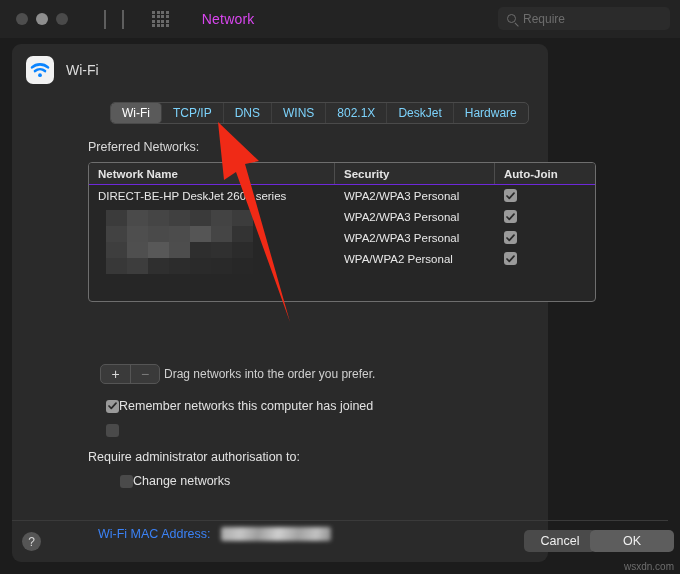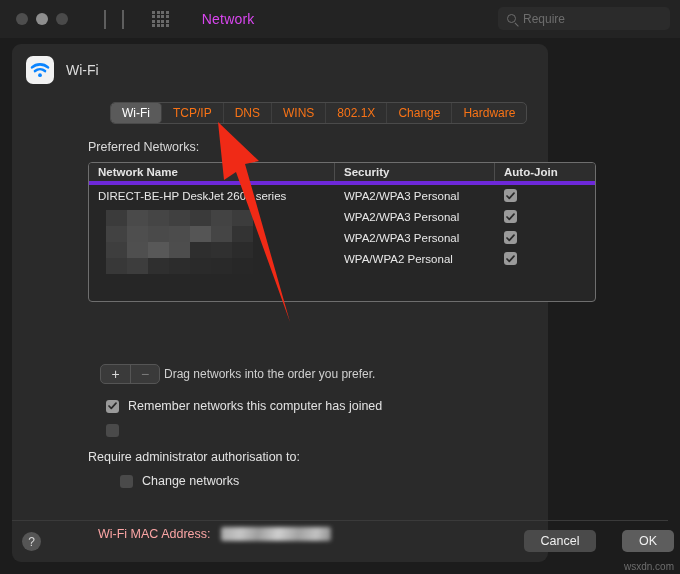--- a/index.html
+++ b/index.html
@@ -93,21 +93,21 @@
     height: 22px;
     border: 1px solid #4a4a4a;
     border-radius: 5px;
     display: flex; align-items: stretch;
     background: #2f2f2f;
     overflow: hidden;
   }
   .tab {
     display: flex; align-items: center; justify-content: center;
     padding: 0 11px;
-    font-size: 12px; color: #f97316;
+    font-size: 12px; color: #7dd3fc;
     border-right: 1px solid #3f3f3f;
     white-space: nowrap;
   }
   .tab:last-child { border-right: none; }
   .tab.active { background: #5a5a5a; color: #ffffff; border-radius: 4px; }
 
   
   .pref-label {
     position: absolute; left: 76px; top: 96px;
     font-size: 12.5px; color: #dadada;
@@ -116,21 +116,21 @@
     position: absolute; left: 76px; top: 118px;
     width: 508px; height: 140px;
     border: 1px solid #6e6e6e;
     border-radius: 4px;
     background: #262626;
     overflow: hidden;
   }
   .thead {
     display: flex; height: 22px;
     background: #2d2d2d;
-    border-bottom: 4px solid #6d28d9;
+    border-bottom: 1px solid #6d28d9;
   }
   .th {
     font-size: 11.5px; color: #e4e4e4; font-weight: bold;
     display: flex; align-items: center;
     padding-left: 9px;
     border-right: 1px solid #4d4d4d;
   }
   .th.c1 { width: 246px; }
   .th.c2 { width: 160px; }
   .th.c3 { width: 100px; border-right: none; text-align: center; }
@@ -172,31 +172,31 @@
     font-size: 14px; color: #d8d8d8; line-height: 1;
   }
   .pm .btn.minus { color: #7d7d7d; border-left: 1px solid #555; }
   .drag-hint {
     position: absolute; left: 152px; top: 323px;
     font-size: 12px; color: #d0d0d0;
   }
 
   
   .opt {
-    position: absolute; display: flex; align-items: center; gap: 9px;
+    position: absolute; display: flex; align-items: center; 
     font-size: 12.5px; color: #e2e2e2; padding-left: 8px;
   }
   .plain-label {
     position: absolute; font-size: 12.5px; color: #e2e2e2;
   }
 
   .mac-row {
     position: absolute; left: 86px; top: 483px;
     display: flex; align-items: flex-end; gap: 10px;
-    font-size: 12.5px; color: #fca5a5;
+    font-size: 12.5px; color: #3b82f6;
   }
   .mac-blur {
     width: 110px; height: 14px;
     background: linear-gradient(100deg,#a9a9a9 0%,#c6c6c6 18%,#9e9e9e 34%,#cfcfcf 52%,#a2a2a2 70%,#c2c2c2 86%,#8d8d8d 100%);
     filter: blur(2.2px);
     border-radius: 2px;
   }
 
   
   .footer-sep {
@@ -210,21 +210,21 @@
     display: flex; align-items: center; justify-content: center;
     font-size: 12px; color: #d8d8d8;
   }
   .fbtn {
     position: absolute; top: 530px; height: 22px;
     border-radius: 5px;
     display: flex; align-items: center; justify-content: center;
     font-size: 12.5px; color: #f0f0f0;
   }
   .fbtn.cancel { right: 84px; width: 72px; background: #4a4a4a; }
-  .fbtn.ok     { right: 6px;  width: 52px; background: #5d5d5d; }
+  .fbtn.ok     { right: 6px;  width: 84px; background: #5d5d5d; }
 
   .watermark {
     position: absolute; right: 6px; bottom: 2px;
     font-size: 10px; color: #6e6e6e;
   }
 
   
   .arrow { position: absolute; left: 0; top: 0; width: 680px; height: 574px; pointer-events: none; }
 </style>
 </head>
@@ -283,21 +283,21 @@
       </div>
       <span class="svc-label">Wi-Fi</span>
     </div>
 
     <div class="tabs">
       <div class="tab active">Wi-Fi</div>
       <div class="tab">TCP/IP</div>
       <div class="tab">DNS</div>
       <div class="tab">WINS</div>
       <div class="tab">802.1X</div>
-      <div class="tab">Change</div>
+      <div class="tab">DeskJet</div>
       <div class="tab">Hardware</div>
     </div>
 
     <div class="pref-label">Preferred Networks:</div>
 
     <div class="table-wrap">
       <div class="thead">
         <div class="th c1">Network Name</div>
         <div class="th c2">Security</div>
         <div class="th c3">Auto-Join</div>

